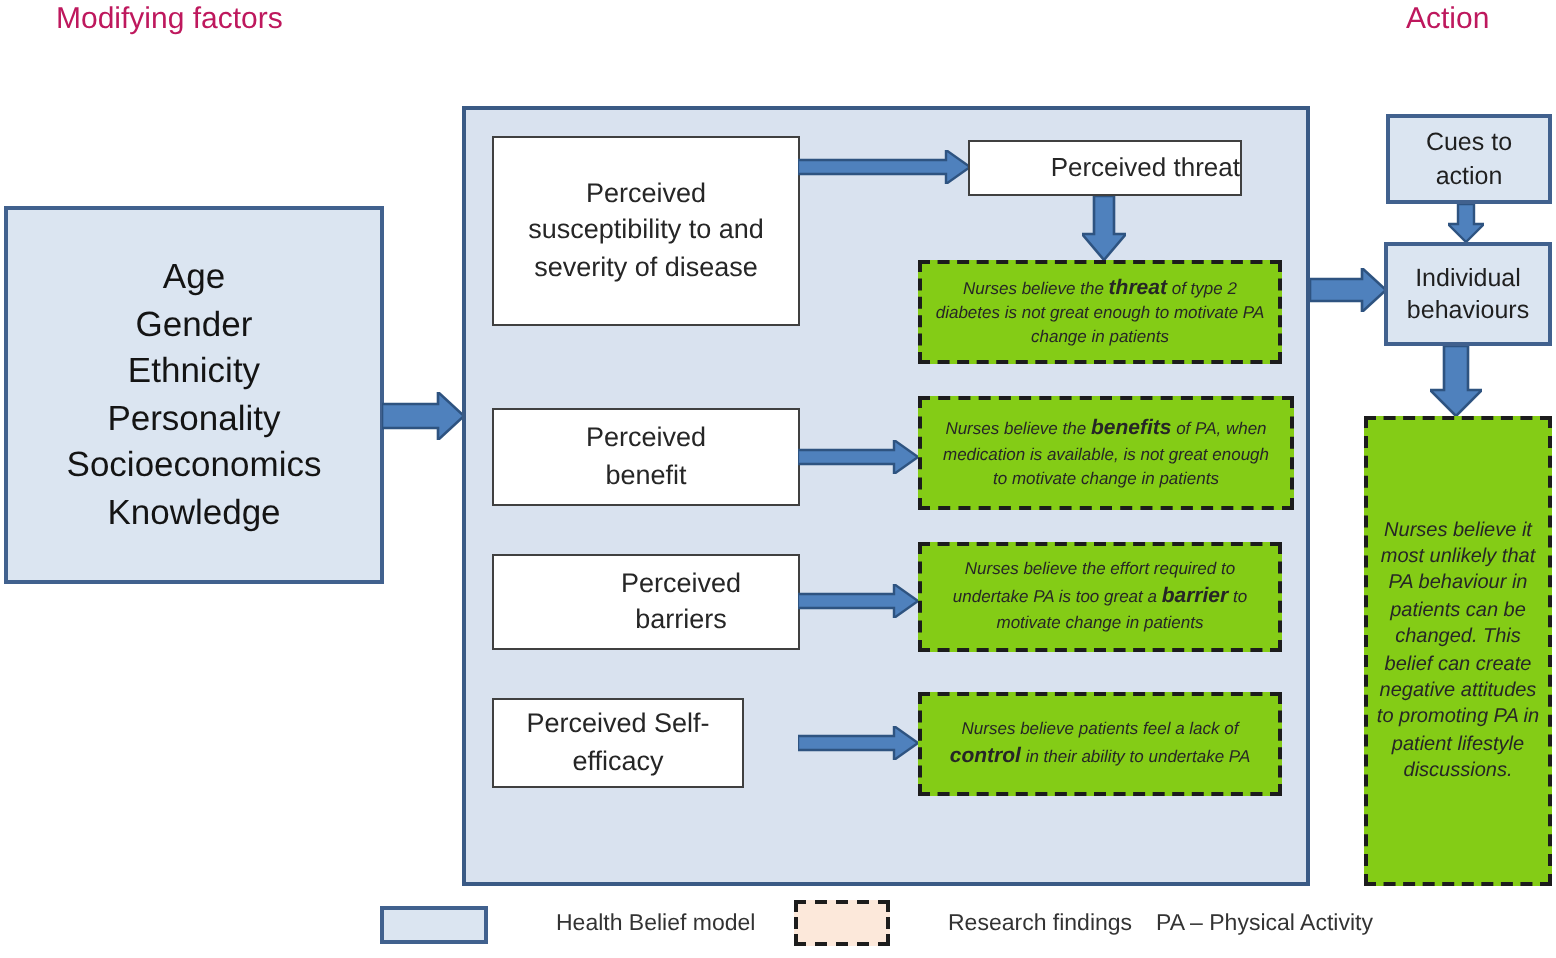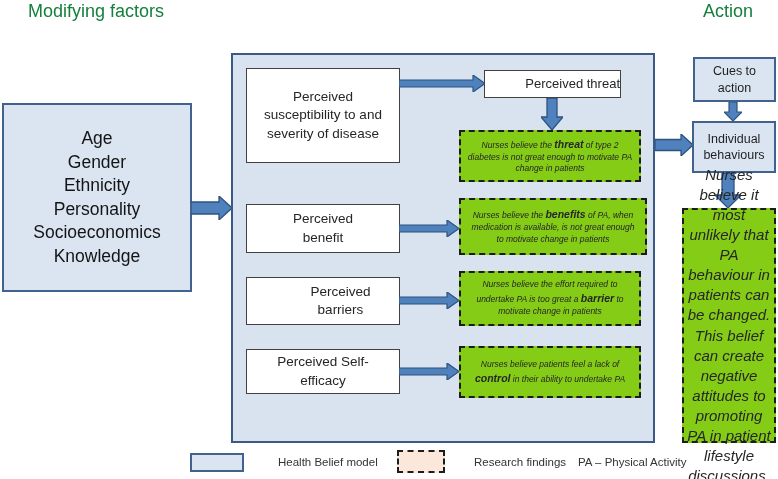--- a/index.html
+++ b/index.html
@@ -1,41 +1,41 @@
 <!DOCTYPE html>
 <html><head>
 <meta charset="utf-8">
 <style>
   html,body{margin:0;padding:0;background:#ffffff;}
   .canvas{
     position:relative;width:778px;height:479px;background:#ffffff;
     font-family:"Liberation Sans",sans-serif;color:#1f1f1f;overflow:hidden;
   }
   .abs{position:absolute;box-sizing:border-box;}
-  .hdr{font-size:18px;font-weight:500;color:#15803d;white-space:nowrap;}
+  .hdr{font-size:15px;font-weight:500;color:#be185d;white-space:nowrap;}
   .bluebox{
     background:#dbe5f1;border:2px solid #41618e;
     display:flex;align-items:center;justify-content:center;text-align:center;
   }
   .container-box{background:#d9e2ef;border:2px solid #3a5a85;}
   .whitebox{
     background:#ffffff;border:1px solid #404040;
     display:flex;align-items:center;justify-content:center;text-align:center;
     font-size:13.5px;line-height:1.35;color:#262626;
   }
   .dashedbox{
     background:#84cc16;border:2px dashed #1c1c1c;
     display:flex;align-items:center;justify-content:center;text-align:center;
     font-size:8.5px;line-height:1.4;color:#262626;font-style:italic;
   }
   .dashedbox .em{font-weight:bold;font-size:10.5px;}
   .factors{font-size:17.5px;line-height:23.5px;color:#141414;}
   .factors span{display:block;}
   .rightbox{font-size:12.5px;line-height:1.3;}
-  .tallfinding{font-size:15px;line-height:1.34;padding:6px 2px;justify-content:flex-end;}
+  .tallfinding{font-size:10px;line-height:1.34;padding:6px 2px;justify-content:flex-end;}
   .legend-label{font-size:11.5px;color:#333;white-space:nowrap;margin-left:12px;}
   svg{display:block;}
 </style>
 </head>
 <body>
 
 <div class="canvas">
 
   <div class="abs hdr" style="left:28px;top:1px;">Modifying factors</div>
   <div class="abs hdr" style="left:703px;top:1px;">Action</div>
@@ -100,21 +100,21 @@
   </div>
   <div class="abs" style="left:399px;top:292px;">
     <svg width="60" height="17" viewBox="0 0 60 17">
       <polygon points="0,5 48,5 48,0 60,8.5 48,17 48,12 0,12" fill="#4f81bd" stroke="#2e5380" stroke-width="1.2"></polygon>
     </svg>
   </div>
   <div class="abs dashedbox" style="left:459px;top:271px;width:182px;height:55px;padding:2px 6px;">
     <span><span>Nurses believe the effort required to undertake PA is too great a </span><span class="em">barrier</span><span> to motivate change in patients</span></span>
   </div>
 
-  <div class="abs whitebox" style="left:246px;top:349px;width:154px;height:45px;">
+  <div class="abs whitebox" style="left:246px;top:349px;width:126px;height:45px;">
     <span style="width:96px;">Perceived Self-efficacy</span>
   </div>
   <div class="abs" style="left:399px;top:363px;">
     <svg width="60" height="17" viewBox="0 0 60 17">
       <polygon points="0,5 48,5 48,0 60,8.5 48,17 48,12 0,12" fill="#4f81bd" stroke="#2e5380" stroke-width="1.2"></polygon>
     </svg>
   </div>
   <div class="abs dashedbox" style="left:459px;top:346px;width:182px;height:52px;padding:2px 6px;">
     <span><span>Nurses believe patients feel a lack of </span><span class="em">control</span><span> in their ability to undertake PA</span></span>
   </div>

